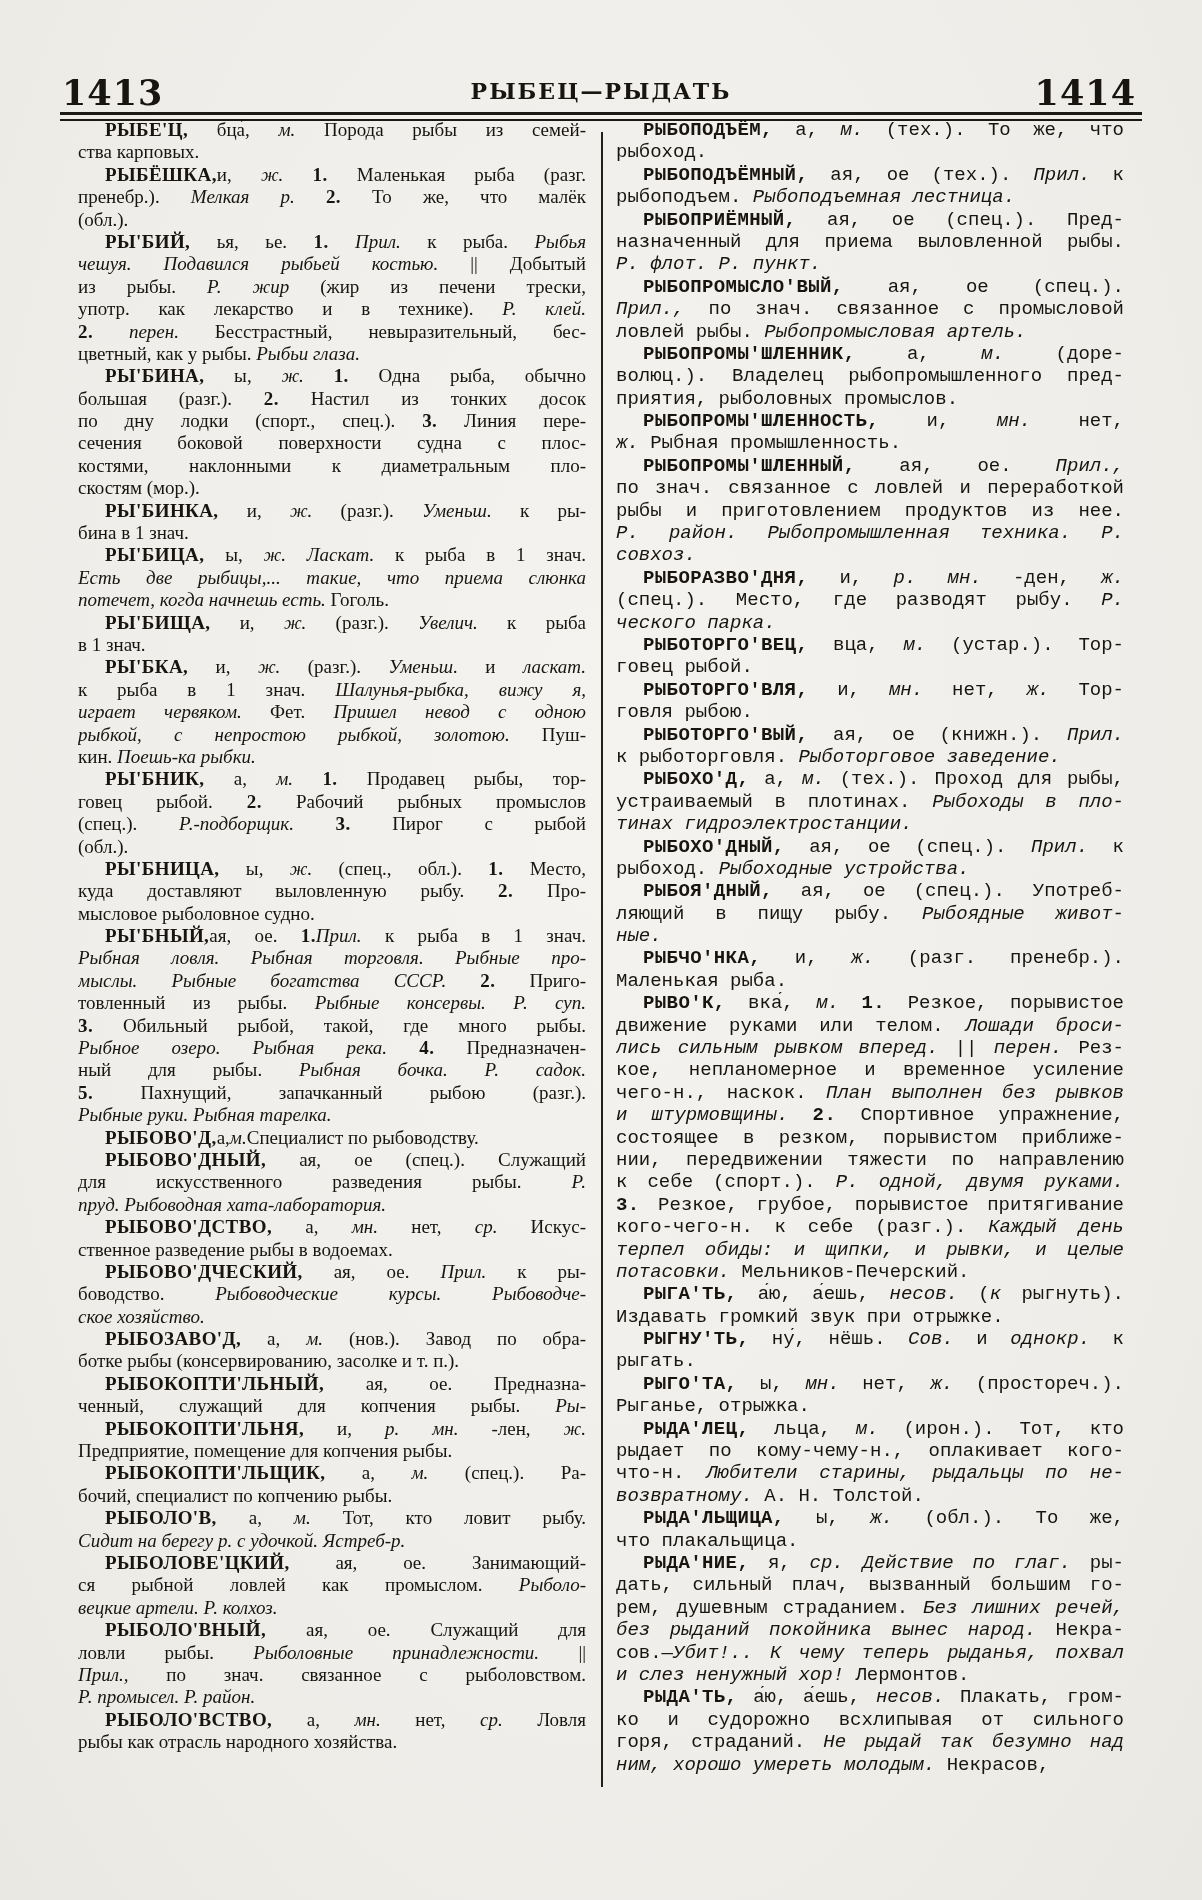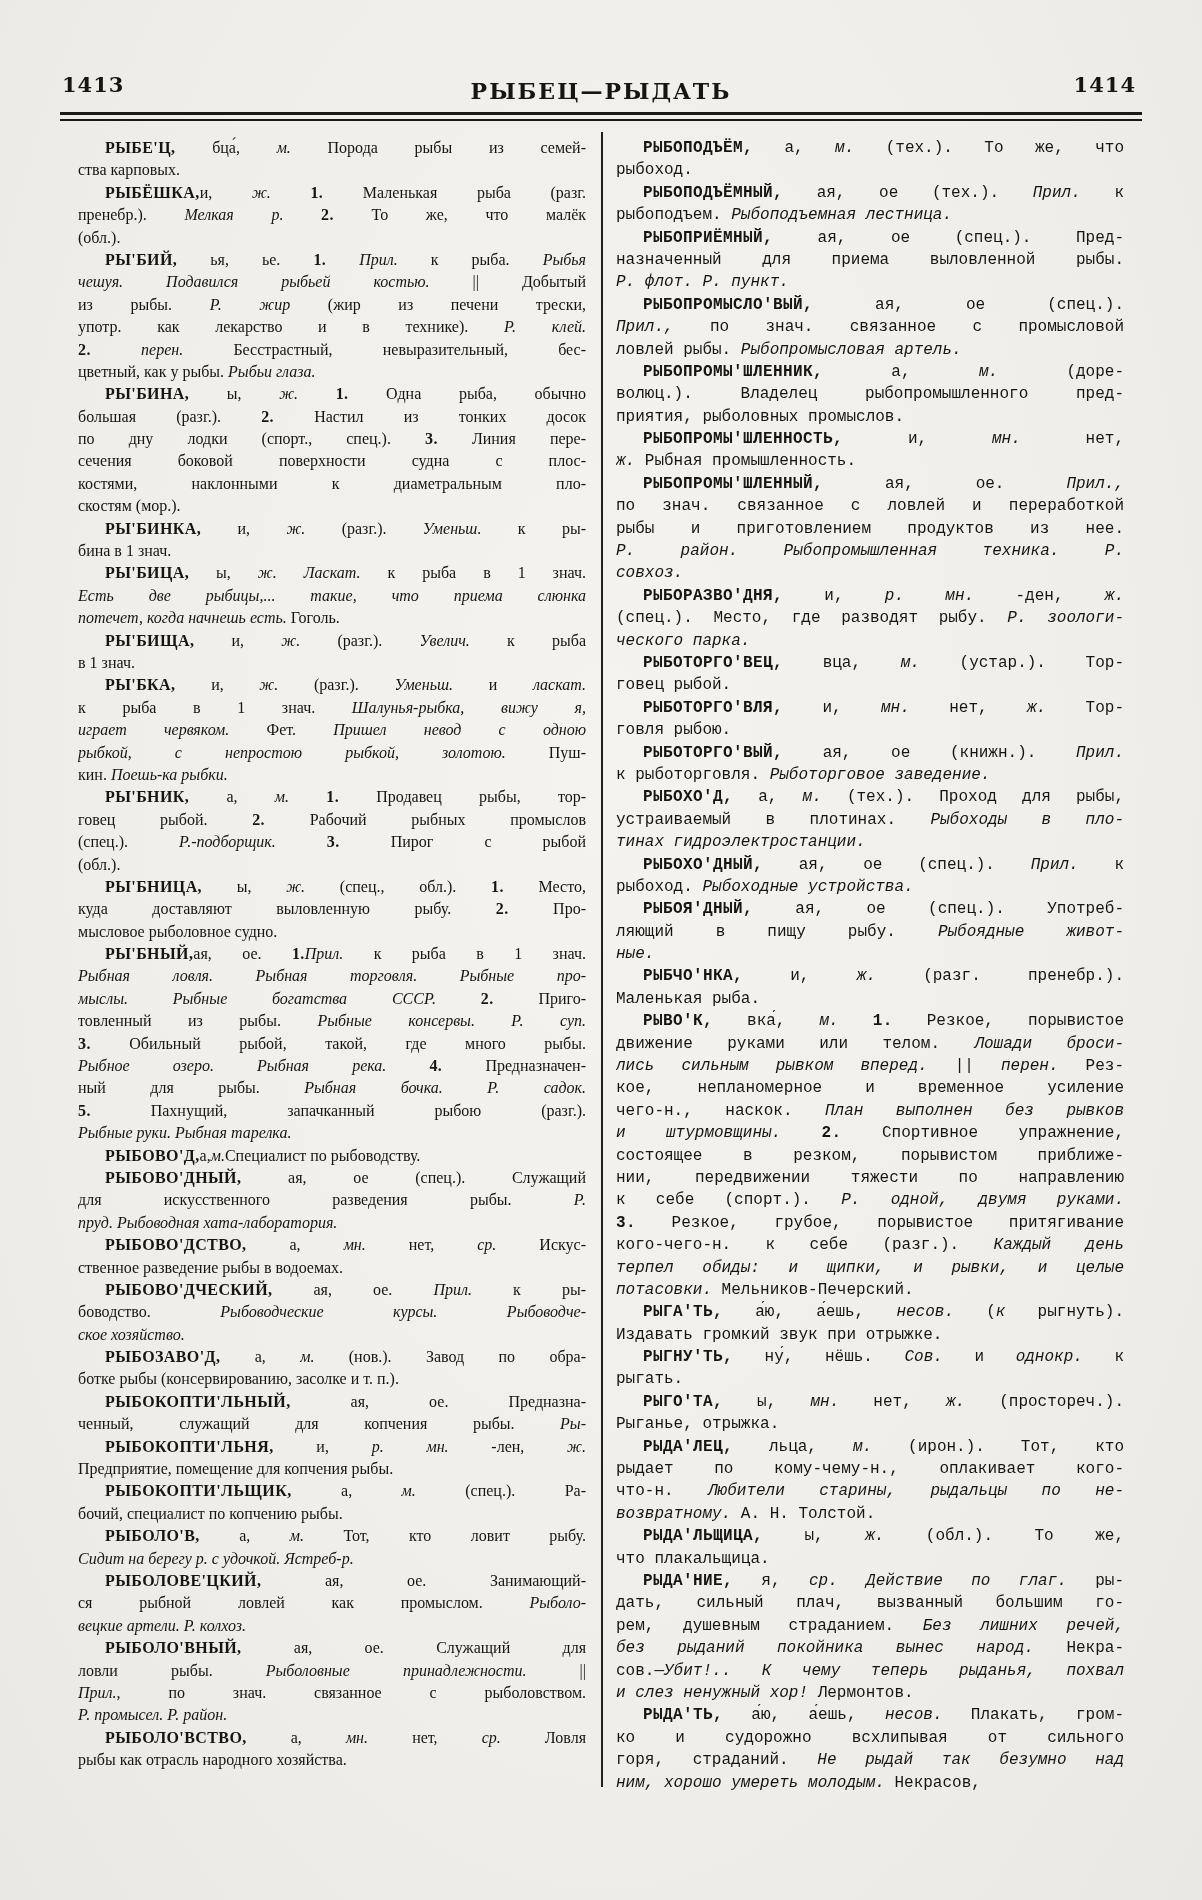--- a/index.html
+++ b/index.html
@@ -5,35 +5,35 @@
   html,body{margin:0;padding:0;}
   body{
     width:1202px;height:1900px;position:relative;overflow:hidden;
     background:#f1f0ec;
     background-image:radial-gradient(ellipse at 50% 40%, #f4f3ef 0%, #efeeea 60%, #e9e8e3 100%);
     font-family:"Liberation Serif","DejaVu Serif",serif;
     color:#181510;
     -webkit-font-smoothing:antialiased;
   }
   .pagenum{
-    position:absolute;top:72px;font-weight:bold;font-size:21px;letter-spacing:1px;
+    position:absolute;top:72px;font-weight:bold;font-size:35px;letter-spacing:1px;
     font-family:"DejaVu Serif","Liberation Serif",serif;
   }
   .pagenum.left{left:62px;}
   .pagenum.right{right:66px;}
   .title{
     position:absolute;top:78px;left:0;width:100%;text-align:center;
     font-weight:bold;font-size:22px;letter-spacing:2px;
     font-family:"DejaVu Serif","Liberation Serif",serif;
   }
   .rule{position:absolute;left:60px;width:1082px;background:#1c1914;}
   .rule.r1{top:112px;height:3px;}
   .rule.r2{top:119px;height:2px;}
   .divider{position:absolute;left:601px;top:132px;width:2px;height:1655px;background:#23201a;}
-  .column{position:absolute;top:137px;width:508px;font-size:16px;line-height:22.4px;}
+  .column{position:absolute;top:119px;width:508px;font-size:19px;line-height:22.4px;}
   .column.left{left:78px;}
   .column.right{left:616px;font-family:Liberation Mono, monospace;}
   .line{
     height:22.4px;overflow:hidden;white-space:normal;
     text-align:justify;text-align-last:justify;
   }
   .line.end{text-align-last:left;}
   .line.ind{text-indent:27px;}
   .s-b{font-weight:bold;letter-spacing:0.4px;}
   .s-i{font-style:italic;}

